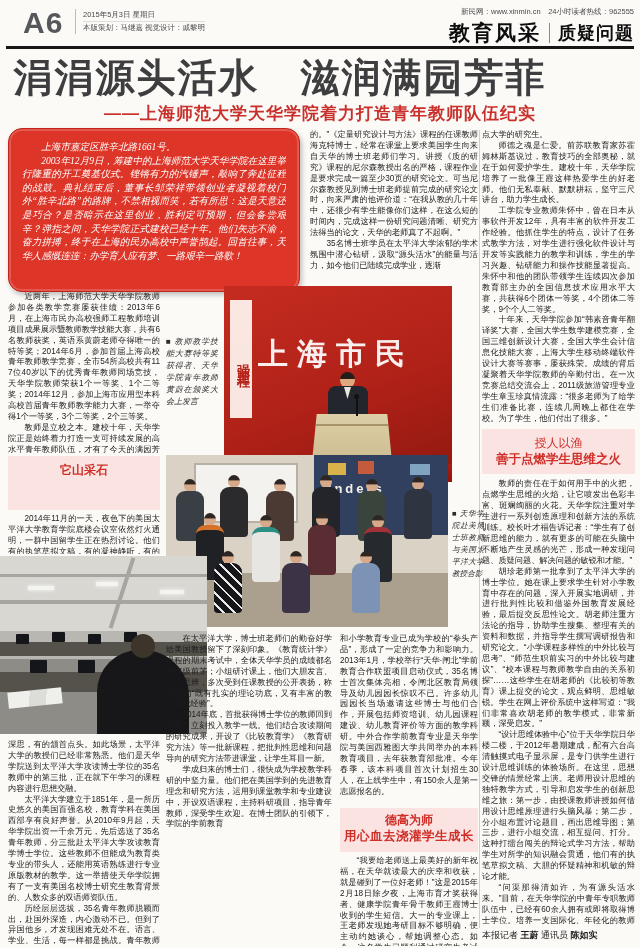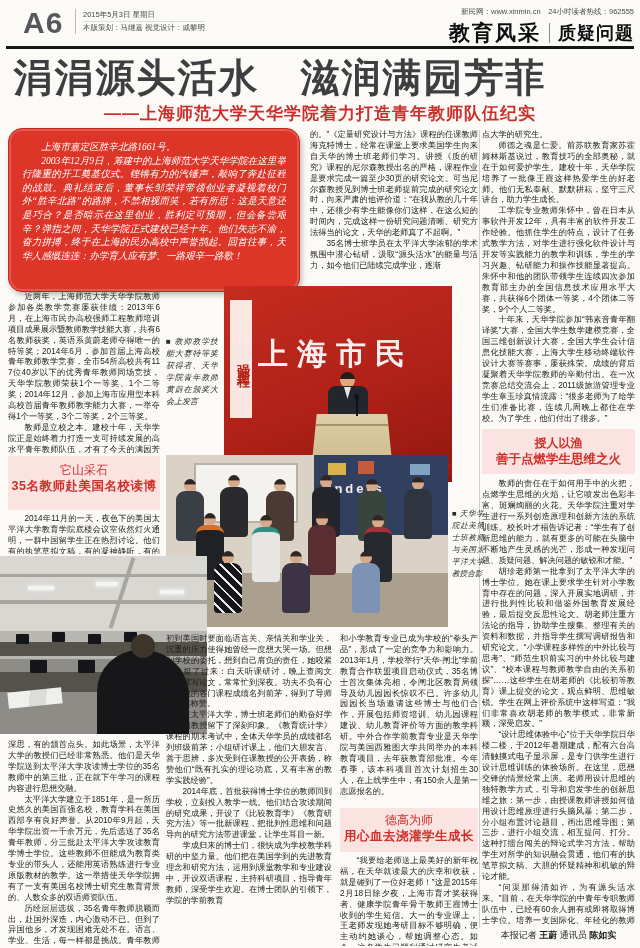--- a/index.html
+++ b/index.html
@@ -29,24 +29,24 @@
   .bt p.ni{text-indent:0;}
   
   .lead-box{position:absolute;left:8px;top:128px;width:292px;height:164px;background:#de3529;border:1px solid #c22417;
             border-radius:14px;box-shadow:2px 3px 5px rgba(120,120,120,.45), inset 0 0 0 2px rgba(255,255,255,.18);
             padding:11px 13px;box-sizing:border-box;color:#fff;}
   .lead-box .tx{font-family:"Liberation Serif",serif;font-style:italic;font-size:9.6px;line-height:13.6px;
                 text-align:justify;word-break:break-all;overflow:hidden;height:100%;}
   .lead-box p{margin:0;text-indent:2em;}
   
   .sec-box{position:absolute;background:#fbe3e2;color:#cf2f28;text-align:center;box-sizing:border-box;padding-top:7px;}
-  .sec-box .t1{font-size:12px;font-weight:normal;line-height:15px;margin:0;}
+  .sec-box .t1{font-size:12px;font-weight:bold;line-height:15px;margin:0;}
   .sec-box .t2{font-size:12.5px;font-weight:900;line-height:16px;margin:0;letter-spacing:.5px;}
   .sec-box-flow{background:#fbe3e2;color:#cf2f28;text-align:center;padding:7px 2px;margin:5px 0;}
-  .sec-box-flow .t1{font-size:12px;font-weight:bold;line-height:15px;margin:0;text-indent:0 !important;text-align:center;}
+  .sec-box-flow .t1{font-size:12px;font-weight:normal;line-height:15px;margin:0;text-indent:0 !important;text-align:center;}
   .sec-box-flow .t2{font-size:12.5px;font-weight:900;line-height:16px;margin:0;text-indent:0 !important;text-align:center;}
   
   .cap{position:absolute;font-family:"Liberation Serif",serif;font-style:italic;font-size:8px;line-height:12px;
        color:#2c2c2c;text-align:justify;word-break:break-all;overflow:hidden;}
   
   .vrule{position:absolute;left:479px;top:130px;width:1px;height:798px;background:#cfcfcb;}
   
   .photo{position:absolute;overflow:hidden;}
   .ph-speaker{left:224px;top:286px;width:228px;height:196px;background:linear-gradient(160deg,#c52c20 0%,#b02118 55%,#8f1810 100%);}
   .ph-speaker .banner{position:absolute;left:34px;top:48px;width:200px;font-size:30px;font-weight:900;
@@ -89,21 +89,21 @@
   .ph-lab{left:0;top:556px;width:207px;height:178px;background:linear-gradient(#d8d7d2 0 42%,#b9b7b1 42% 58%,#8e8c86 58%);}
   .beam{position:absolute;background:#a7a5a0;}
   .lightbar{position:absolute;background:#f4f4f0;box-shadow:0 0 4px rgba(255,255,255,.9);}
   .deskrow{position:absolute;left:0;width:100%;background:#55524c;}
   .mon{position:absolute;width:13px;height:10px;background:#15161a;border-radius:1px;}
   .labguy{position:absolute;right:18px;bottom:0;width:92px;height:84px;border-radius:42px 46px 0 0;background:#17171a;}
   .labguy::before{content:"";position:absolute;left:34px;top:-16px;width:24px;height:24px;border-radius:50%;background:#3d342c;}
   .papers{position:absolute;left:8px;bottom:28px;width:54px;height:16px;
           background:linear-gradient(100deg,#efefec 0 40%,#dcdcd8 40% 70%,#efefec 70%);transform:rotate(-6deg);}
   
-  .byline{position:absolute;left:482px;top:929px;width:153px;font-size:9px;color:#1c1c1c;text-align:center;}
+  .byline{position:absolute;left:482px;top:929px;width:153px;font-size:9px;color:#1c1c1c;}
   .byline b{font-weight:900;}
 </style>
 </head>
 <body>
 
 <div class="page">
 
   <div class="hdr">
     <div class="ed">A6</div>
     <div class="hdr-left">
@@ -173,21 +173,20 @@
     <div class="spk-shirt"></div>
     <div class="lectern"></div>
     <div class="lectern-line"></div>
     <div class="mic"></div>
     <div class="flowers"></div>
     <div class="aud"></div>
   </div>
 
   <div class="sec-box" style="left:8px;top:456px;width:152px;height:54px;">
     <p class="t1">它山采石</p>
-    <p class="t2">35名教师赴美国名校读博</p>
   </div>
   <div class="bt" style="left:8px;top:514px;width:152px;height:40px;">
     <p>2014年11月的一天，夜色下的美国太平洋大学教育学院底楼会议室依然灯火通明，一群中国留学生正在热烈讨论。他们有的执笔草拟文稿，有的凝神静听，有的慷慨陈词，有的</p>
   </div>
 
   <div class="photo ph-group">
     <div class="whiteboard"></div>
     <div class="bboard">
       <div class="pin1"></div>
       <div class="pin2"></div>
@@ -270,21 +269,20 @@
     <div class="labguy"></div>
   </div>
 
   <div class="bt" style="left:8px;top:740px;width:152px;height:204px;">
     <p class="ni">深思，有的颔首点头。如此场景，太平洋大学的教授们已经非常熟悉。他们是天华学院送到太平洋大学攻读博士学位的35名教师中的第三批，正在就下午学习的课程内容进行思想交融。</p>
     <p>太平洋大学建立于1851年，是一所历史悠久的美国百强名校，教育学科在美国西部享有良好声誉。从2010年9月起，天华学院出资一千余万元，先后选送了35名青年教师，分三批赴太平洋大学攻读教育学博士学位。这些教师不但能成为教育类专业的带头人，还能用英语熟练进行专业原版教材的教学。这一举措使天华学院拥有了一支有美国名校博士研究生教育背景的、人数众多的双语师资队伍。</p>
     <p>历经层层选拔，35名青年教师脱颖而出，赴国外深造，内心激动不已。但到了异国他乡，才发现困难无处不在。语言、学业、生活，每一样都是挑战。青年教师滕</p>
   </div>
 
   <div class="bt" style="left:166px;top:634px;width:166px;height:310px;">
-    <p class="ni">初到美国时要面临语言关、亲情关和学业关，沉重的压力使得她曾经一度想大哭一场。但想到学校的委托，想到自己肩负的责任，她咬紧牙关挺了过来：白天听课研讨，晚上查阅文献、撰写论文，常常忙到深夜。功夫不负有心人，她的各门课程成绩名列前茅，得到了导师的连连称赞。</p>
     <p>在太平洋大学，博士班老师们的勤奋好学给美国教授留下了深刻印象。《教育统计学》课程的期末考试中，全体天华学员的成绩都名列班级前茅；小组研讨课上，他们大胆发言、善于思辨，多次受到任课教授的公开表扬，称赞他们“既有扎实的理论功底，又有丰富的教学实践经验”。</p>
     <p>2014年底，首批获得博士学位的教师回到学校，立刻投入教学一线。他们结合攻读期间的研究成果，开设了《比较教育学》《教育研究方法》等一批新课程，把批判性思维和问题导向的研究方法带进课堂，让学生耳目一新。</p>
     <p>学成归来的博士们，很快成为学校教学科研的中坚力量。他们把在美国学到的先进教育理念和研究方法，运用到课堂教学和专业建设中，开设双语课程，主持科研项目，指导青年教师，深受学生欢迎。在博士团队的引领下，学院的学前教育</p>
   </div>
 
   <div class="bt" style="left:340px;top:634px;width:138px;height:170px;">
     <p class="ni">和小学教育专业已成为学校的“拳头产品”，形成了一定的竞争力和影响力。2013年1月，学校举行“天华·闸北”学前教育合作联盟项目启动仪式，35名博士首次集体亮相，令闸北区教育局领导及幼儿园园长惊叹不已。许多幼儿园园长当场邀请这些博士与他们合作，开展包括师资培训、幼儿园课程建设、幼儿教育评价等方面的教学科研。中外合作学前教育专业是天华学院与美国西雅图大学共同举办的本科教育项目，去年获教育部批准。今年春季，该本科项目首次计划招生30人，在上线学生中，有150余人是第一志愿报名的。</p>
   </div>
   <div class="sec-box" style="left:340px;top:808px;width:138px;height:44px;padding-top:5px;">
     <p class="t1">德高为师</p>

